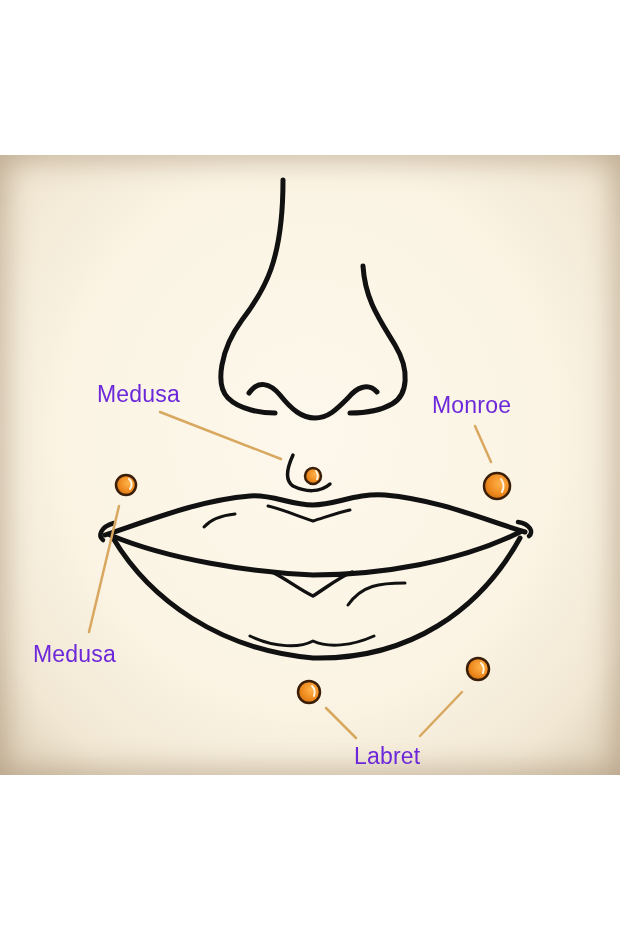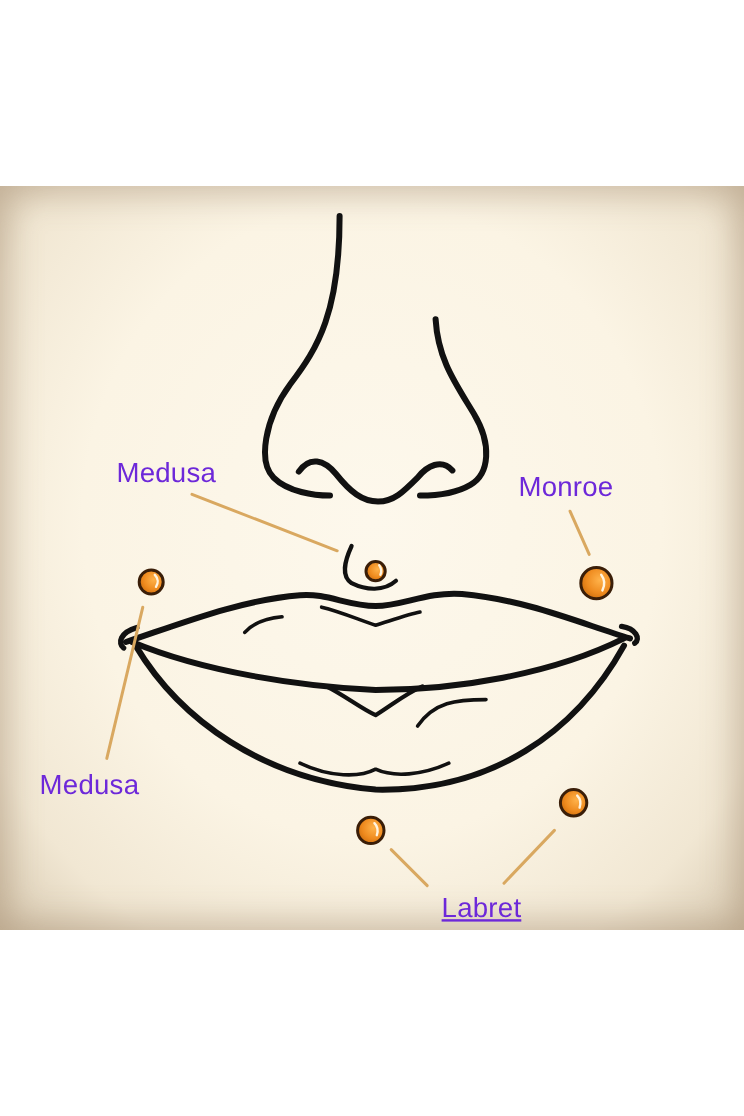--- a/index.html
+++ b/index.html
@@ -76,13 +76,13 @@
     <path d="M501,479 C504,483 504,488 502,492"></path>
     <path d="M129,479 C132,482 132,486 130,489"></path>
     <path d="M312,686 C315,689 315,693 314,696"></path>
     <path d="M481,663 C484,666 484,670 483,673"></path>
   </g>
 </svg>
 
 <div class="label" style="left:97px; top:381px;">Medusa</div>
 <div class="label" style="left:432px; top:392px;">Monroe</div>
 <div class="label" style="left:33px; top:641px;">Medusa</div>
-<div class="label" style="left:368px; top:743px;text-decoration:underline;">Labret</div>
+<div class="label" style="left:354px; top:743px;">Labret</div>
 
 </body></html>

